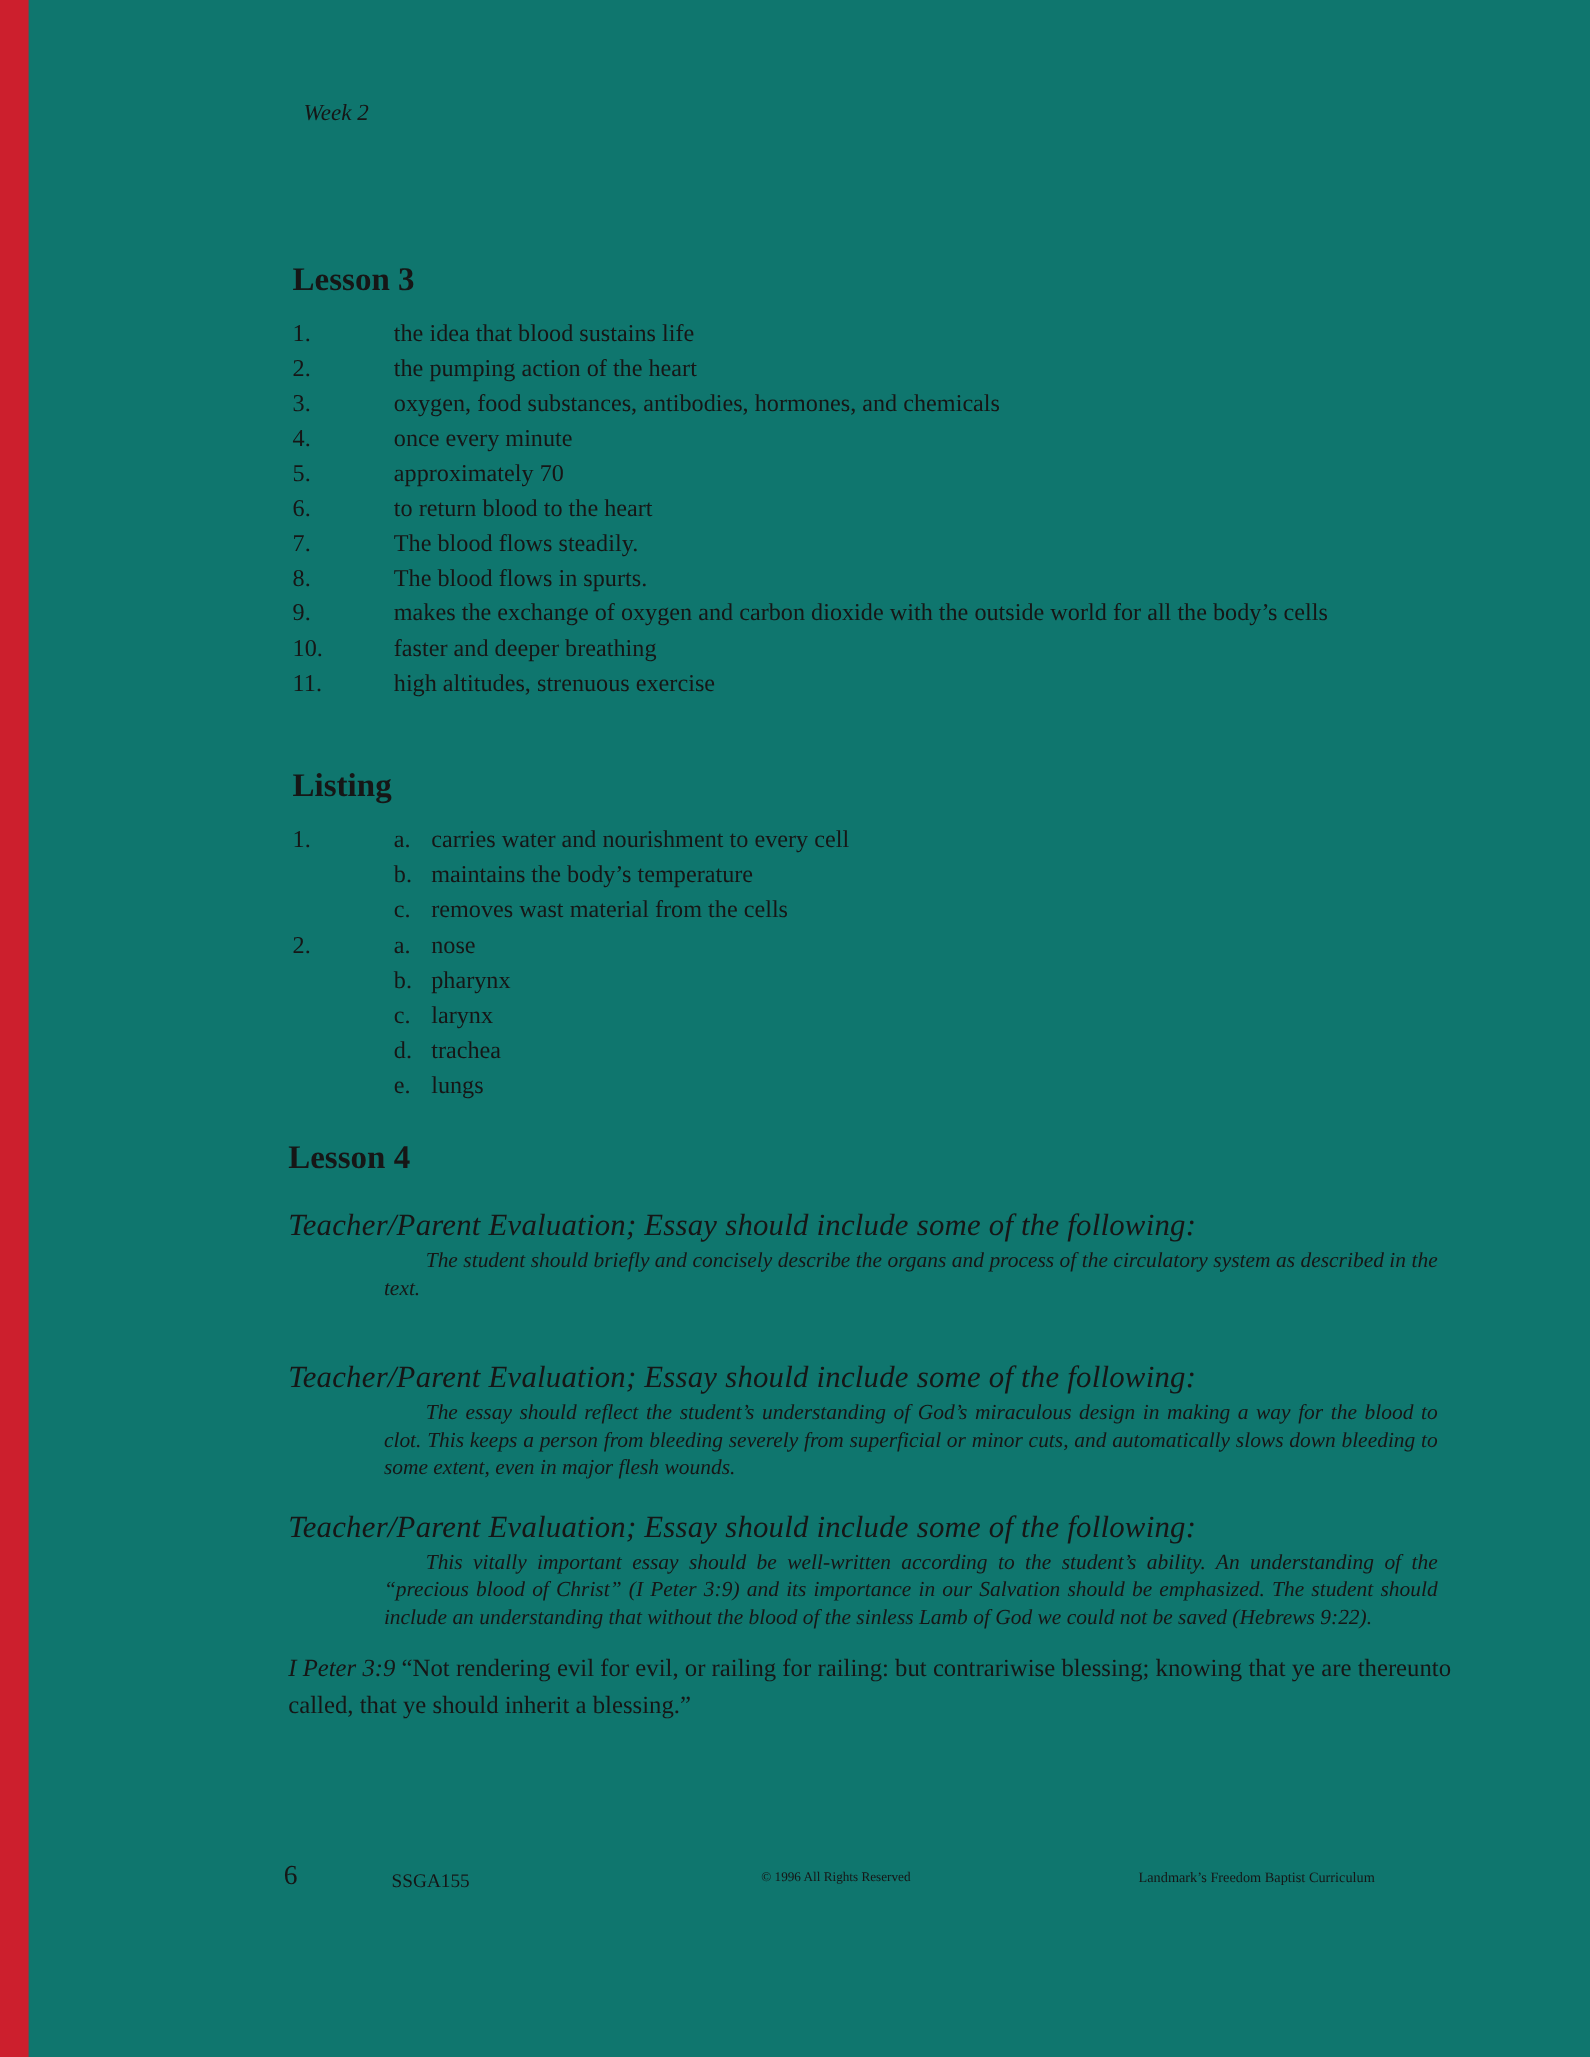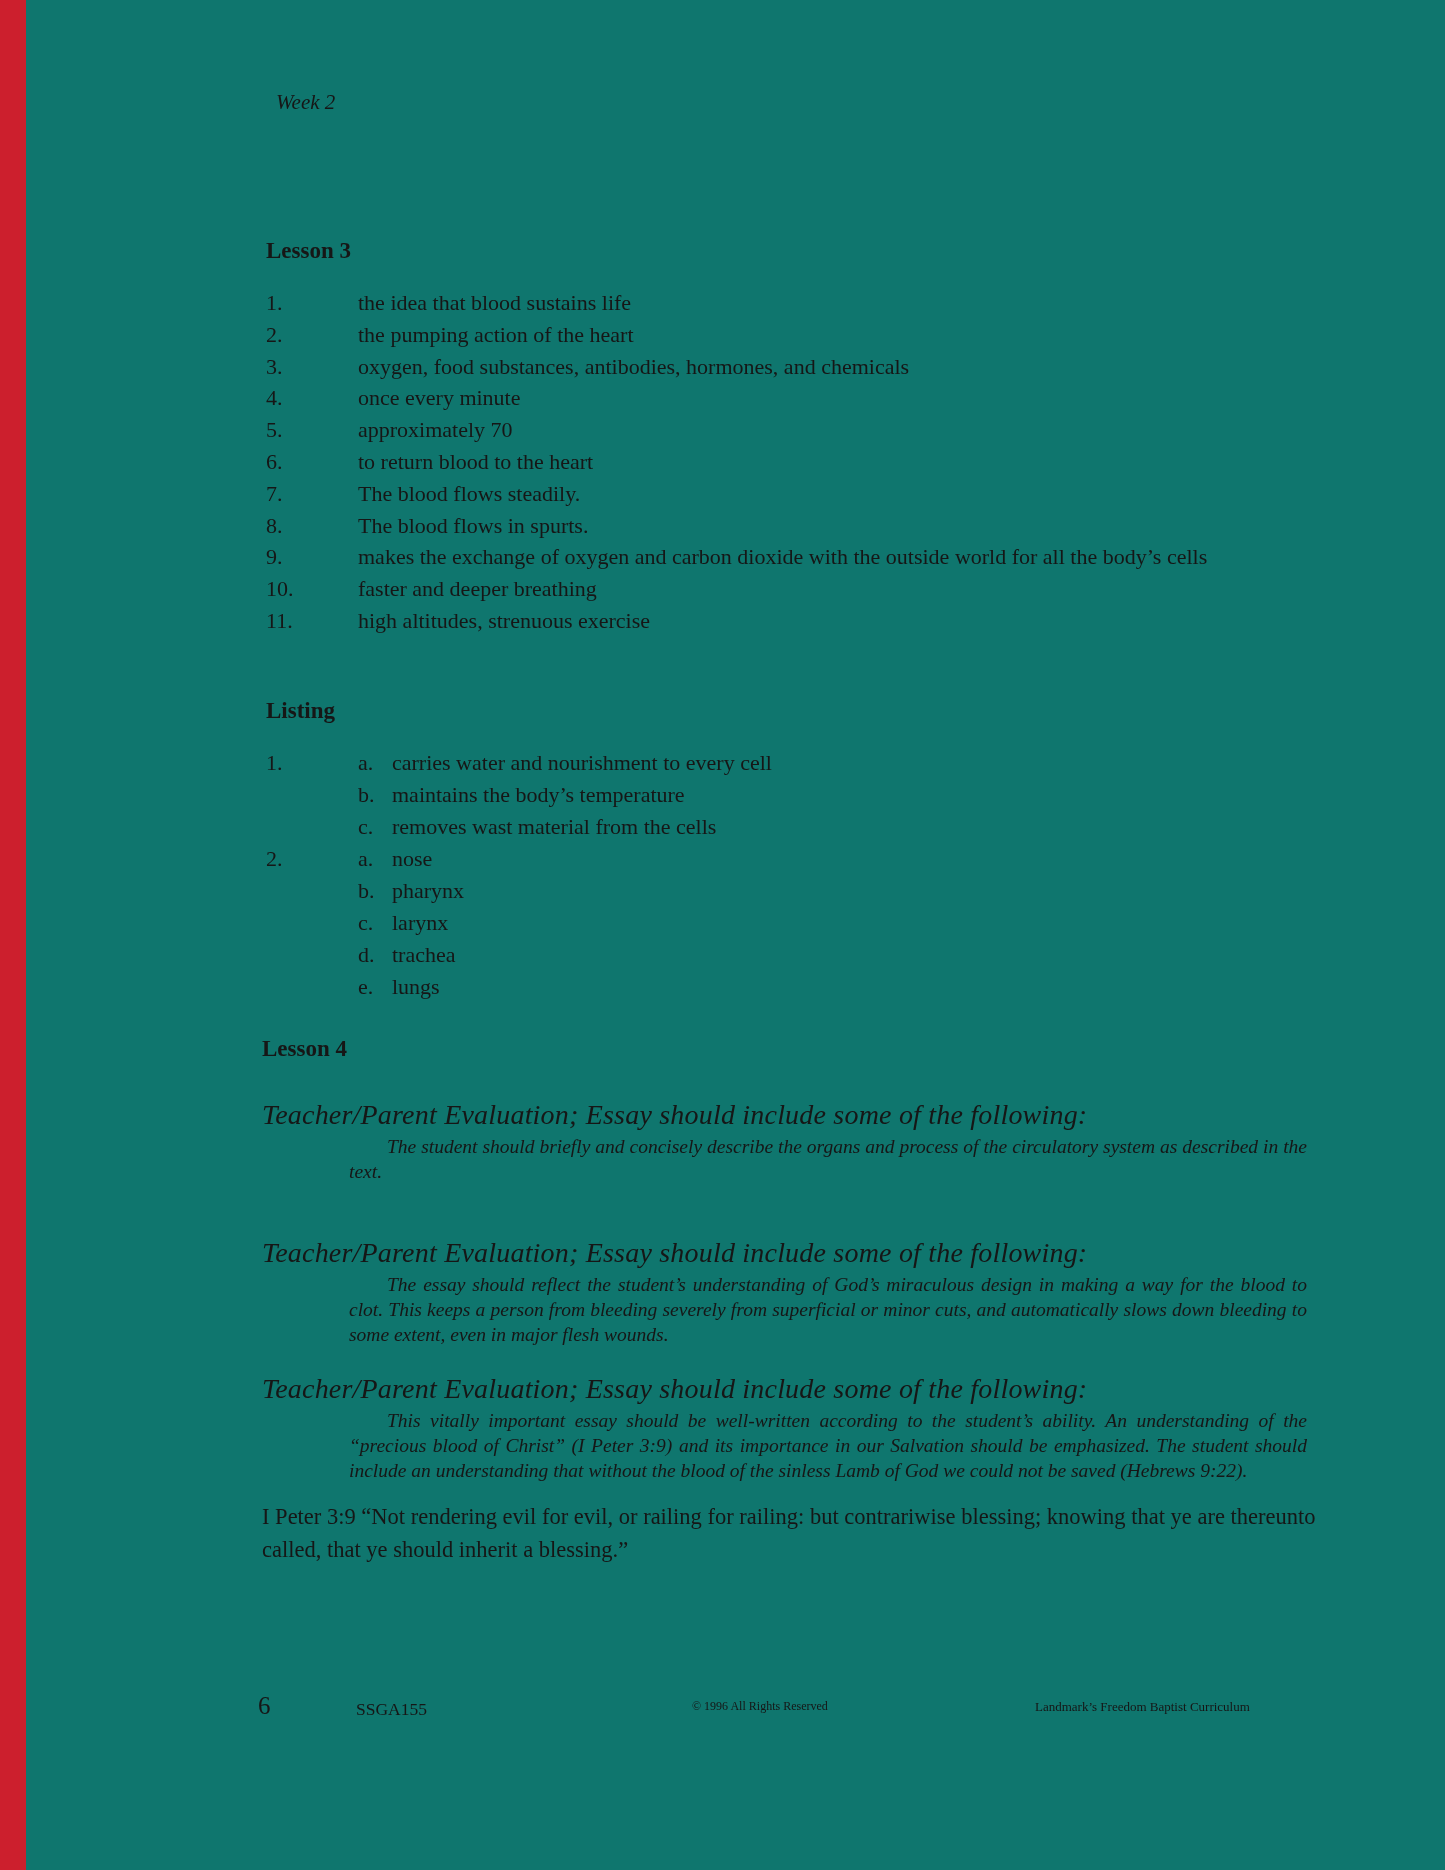--- a/index.html
+++ b/index.html
@@ -6,21 +6,21 @@
   .page{
     position:relative;
     width:1445px;height:1870px;
     background:#0f766e;
     font-family:"Liberation Serif", serif;
     color:#161616;
     overflow:hidden;
   }
   .stripe{position:absolute;left:0;top:0;width:26px;height:1870px;}
   .week{position:absolute;left:276px;top:90px;font-style:italic;font-size:21px;}
-  .lesson-title{position:absolute;font-weight:bold;font-size:23px;margin:0;}
+  .lesson-title{position:absolute;font-weight:bold;font-size:30px;margin:0;}
   #lesson3-title{left:266px;top:238px;}
   #listing-title{left:266px;top:698px;}
   #lesson4-title{left:262px;top:1036px;}
   .answers{position:absolute;left:266px;top:287px;font-size:22px;}
   .answers .row{display:flex;line-height:31.8px;}
   .answers .num{width:92px;flex:none;}
   .answers .txt{width:930px;}
   .listing-block{position:absolute;left:266px;top:747px;font-size:22px;line-height:32px;}
   .group{display:flex;}
   .group .num{width:92px;flex:none;}
@@ -33,21 +33,21 @@
   .eval h3{
     margin:0;font-weight:normal;font-style:italic;
     font-size:28px;line-height:34px;white-space:nowrap;letter-spacing:0.2px;
   }
   .eval .body{
     margin:2px 0 0 87px;width:958px;
     font-style:italic;font-size:19.5px;line-height:25px;
     text-align:justify;text-indent:38px;
   }
   .verse{position:absolute;left:262px;top:1500px;width:1080px;font-size:22.5px;line-height:33px;margin:0;}
-  .verse .ref{text-align:right;}
+  .verse .ref{font-style:italic;text-align:right;}
   .footer{position:absolute;left:0;top:1692px;width:1445px;height:50px;}
   .footer span{position:absolute;white-space:nowrap;}
   .pgnum{left:258px;top:0px;font-size:25px;}
   .fcode{left:356px;top:7px;font-size:17.5px;}
   .fcopy{left:692px;top:7px;font-size:12px;}
   .fcurr{left:1035px;top:7px;font-size:13px;}
 </style>
 </head>
 <body>
 

